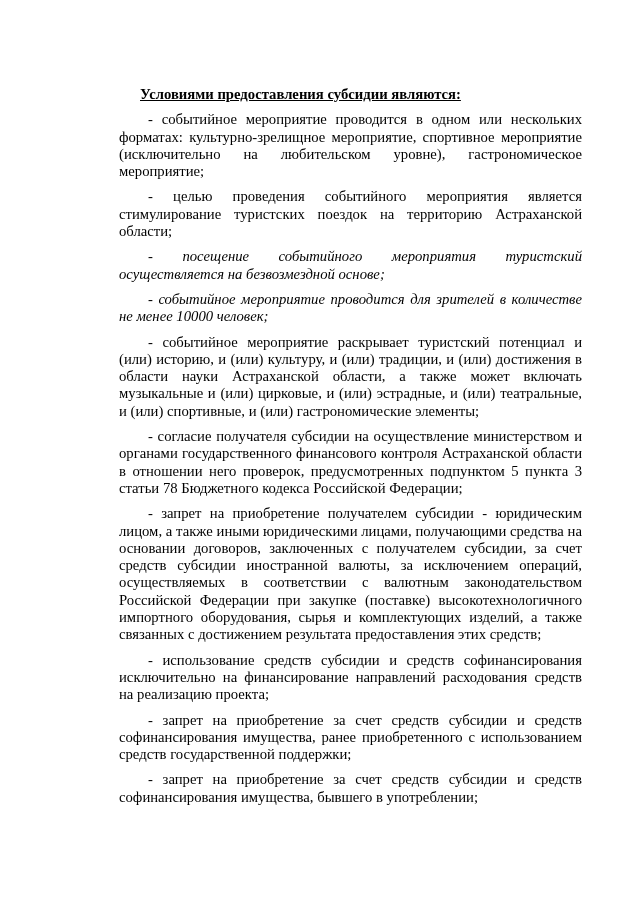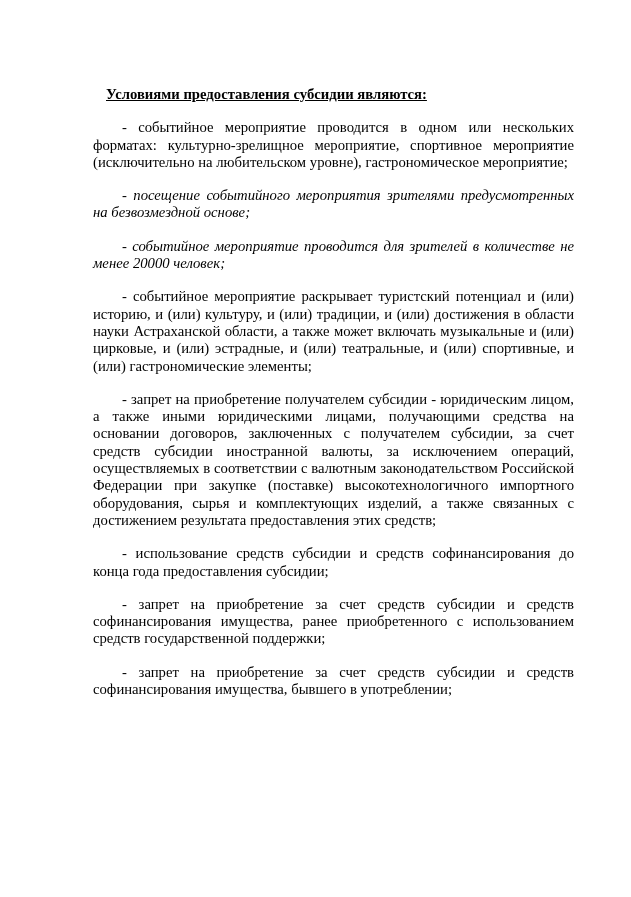--- a/index.html
+++ b/index.html
@@ -9,50 +9,52 @@
     }
     body {
       width: 631px;
       height: 897px;
       overflow: hidden;
     }
     .page {
       box-sizing: border-box;
       width: 631px;
       height: 897px;
-      padding: 86px 41px 40px 77px;
+      padding: 86px 41px 40px 111px;
       background: #ffffff;
       color: #000000;
       font-family: "Liberation Serif", "DejaVu Serif", serif;
       font-size: 14.7px;
       line-height: 17.3px;
       text-align: justify;
     }
     .heading {
       margin: 0;
       text-indent: 29px;
       font-weight: bold;
       text-decoration: underline;
     }
     .para {
-      margin: 16px;
+      margin: 8px;
       text-indent: 29px;
     }
     .para.italic {
       font-style: italic;
     }
   </style>
 </head>
 <body>
 
 <div class="page">
   <p class="heading">Условиями предоставления субсидии являются:</p>
   <div id="paragraphs">
       <p class="para">- событийное мероприятие проводится в одном или нескольких форматах: культурно-зрелищное мероприятие, спортивное мероприятие (исключительно на любительском уровне), гастрономическое мероприятие;</p>
-      <p class="para italic">- посещение событийного мероприятия зрителями предусмотренных на безвозмездной основе;</p>
-      <p class="para italic">- событийное мероприятие проводится для зрителей в количестве не менее 20000 человек;</p>
+      <p class="para">- целью проведения событийного мероприятия является стимулирование туристских поездок на территорию Астраханской области;</p>
+      <p class="para italic">- посещение событийного мероприятия туристский осуществляется на безвозмездной основе;</p>
+      <p class="para italic">- событийное мероприятие проводится для зрителей в количестве не менее 10000 человек;</p>
       <p class="para">- событийное мероприятие раскрывает туристский потенциал и (или) историю, и (или) культуру, и (или) традиции, и (или) достижения в области науки Астраханской области, а также может включать музыкальные и (или) цирковые, и (или) эстрадные, и (или) театральные, и (или) спортивные, и (или) гастрономические элементы;</p>
+      <p class="para">- согласие получателя субсидии на осуществление министерством и органами государственного финансового контроля Астраханской области в отношении него проверок, предусмотренных подпунктом 5 пункта 3 статьи 78 Бюджетного кодекса Российской Федерации;</p>
       <p class="para">- запрет на приобретение получателем субсидии - юридическим лицом, а также иными юридическими лицами, получающими средства на основании договоров, заключенных с получателем субсидии, за счет средств субсидии иностранной валюты, за исключением операций, осуществляемых в соответствии с валютным законодательством Российской Федерации при закупке (поставке) высокотехнологичного импортного оборудования, сырья и комплектующих изделий, а также связанных с достижением результата предоставления этих средств;</p>
-      <p class="para">- использование средств субсидии и средств софинансирования до конца года предоставления субсидии;</p>
+      <p class="para">- использование средств субсидии и средств софинансирования исключительно на финансирование направлений расходования средств на реализацию проекта;</p>
       <p class="para">- запрет на приобретение за счет средств субсидии и средств софинансирования имущества, ранее приобретенного с использованием средств государственной поддержки;</p>
       <p class="para">- запрет на приобретение за счет средств субсидии и средств софинансирования имущества, бывшего в употреблении;</p>
     </div>
 </div>
 
 </body></html>

